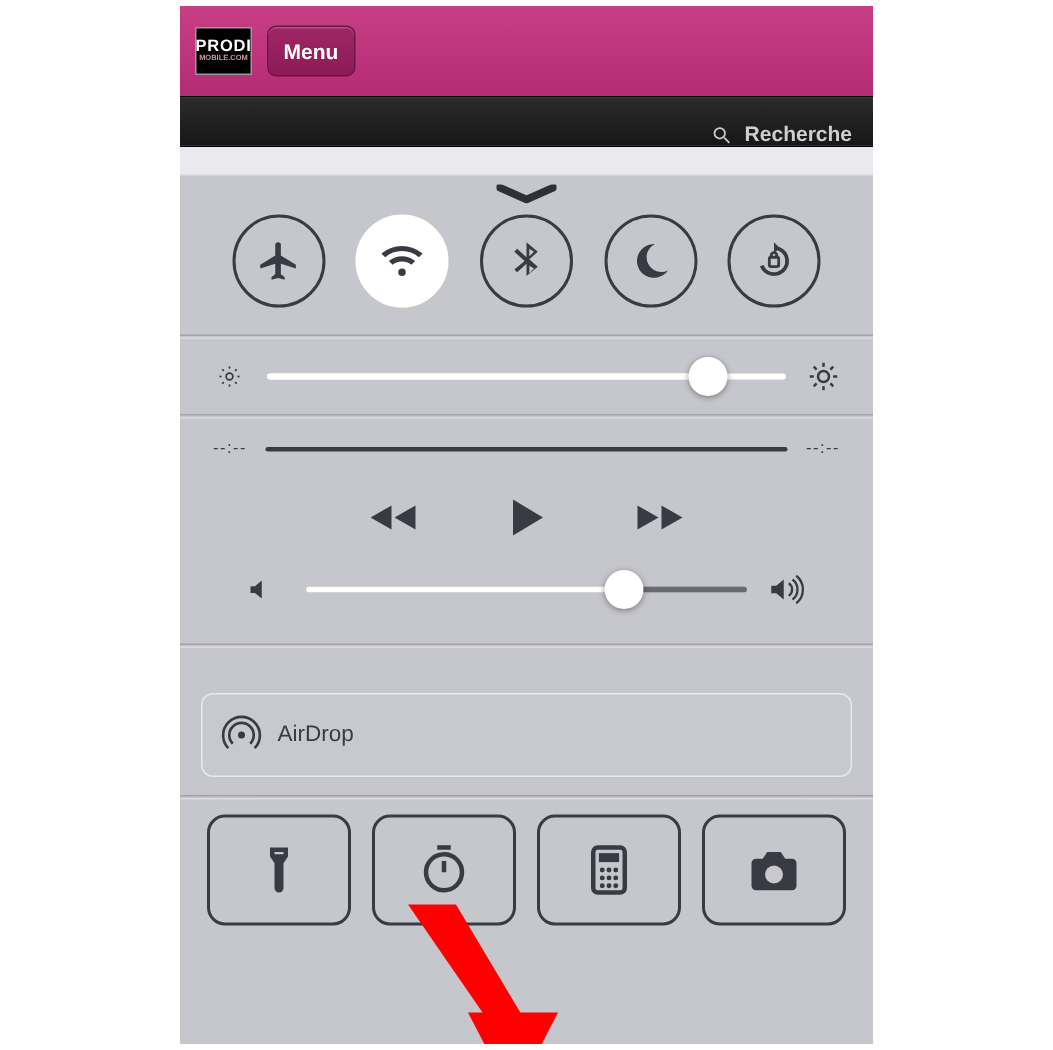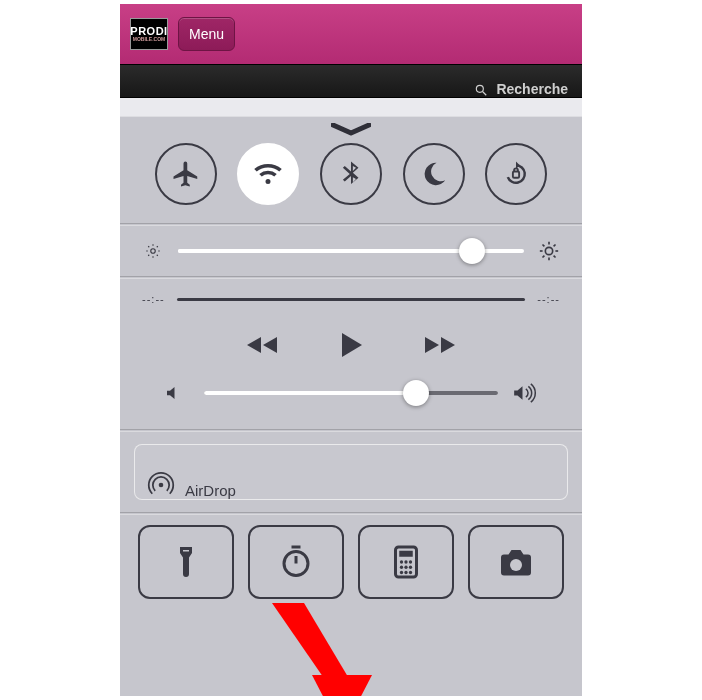--- a/index.html
+++ b/index.html
@@ -53,20 +53,21 @@
     flex: 1;
   }
   .menu-btn {
     background: linear-gradient(#9f2666,#8d1b58);
     border: 1px solid #6e1444;
     color: #fff;
     font-size: 14px;
     padding: 8px 10px;
     border-radius: 6px;
     box-shadow: inset 0 1px 0 rgba(255,255,255,0.2);
+    font-weight: bold;
   }
   .searchbar {
     height: 34px;
     background: linear-gradient(#2b2b2b,#171717);
     display: flex;
     align-items: flex-end;
     justify-content: flex-end;
     padding: 0 14px;
     gap: 8px;
     color: #cfcfcf;
@@ -204,27 +205,28 @@
     display:flex;
     gap:10px;
     padding: 12px 14px;
   }
   .air-btn {
     flex:1;
     border:1px solid rgba(255,255,255,0.6);
     border-radius:8px;
     height:56px;
     display:flex;
-    align-items:flex-end;
+    align-items:center;
     gap:10px;
     padding:0 12px;
     color:#fff;
     font-size:15px;
     line-height:1.15;
     background: rgba(255,255,255,0.04);
+    margin-top: 18px;
   }
   .air-btn .ic { width:28px; height:28px; display:flex; align-items:center; justify-content:center; }
   .air-btn.airdrop { color:#3a3a44; }
   
   .row-shortcuts {
     display:flex;
     gap:14px;
     padding: 10px 18px 12px;
   }
   .shortcut {

